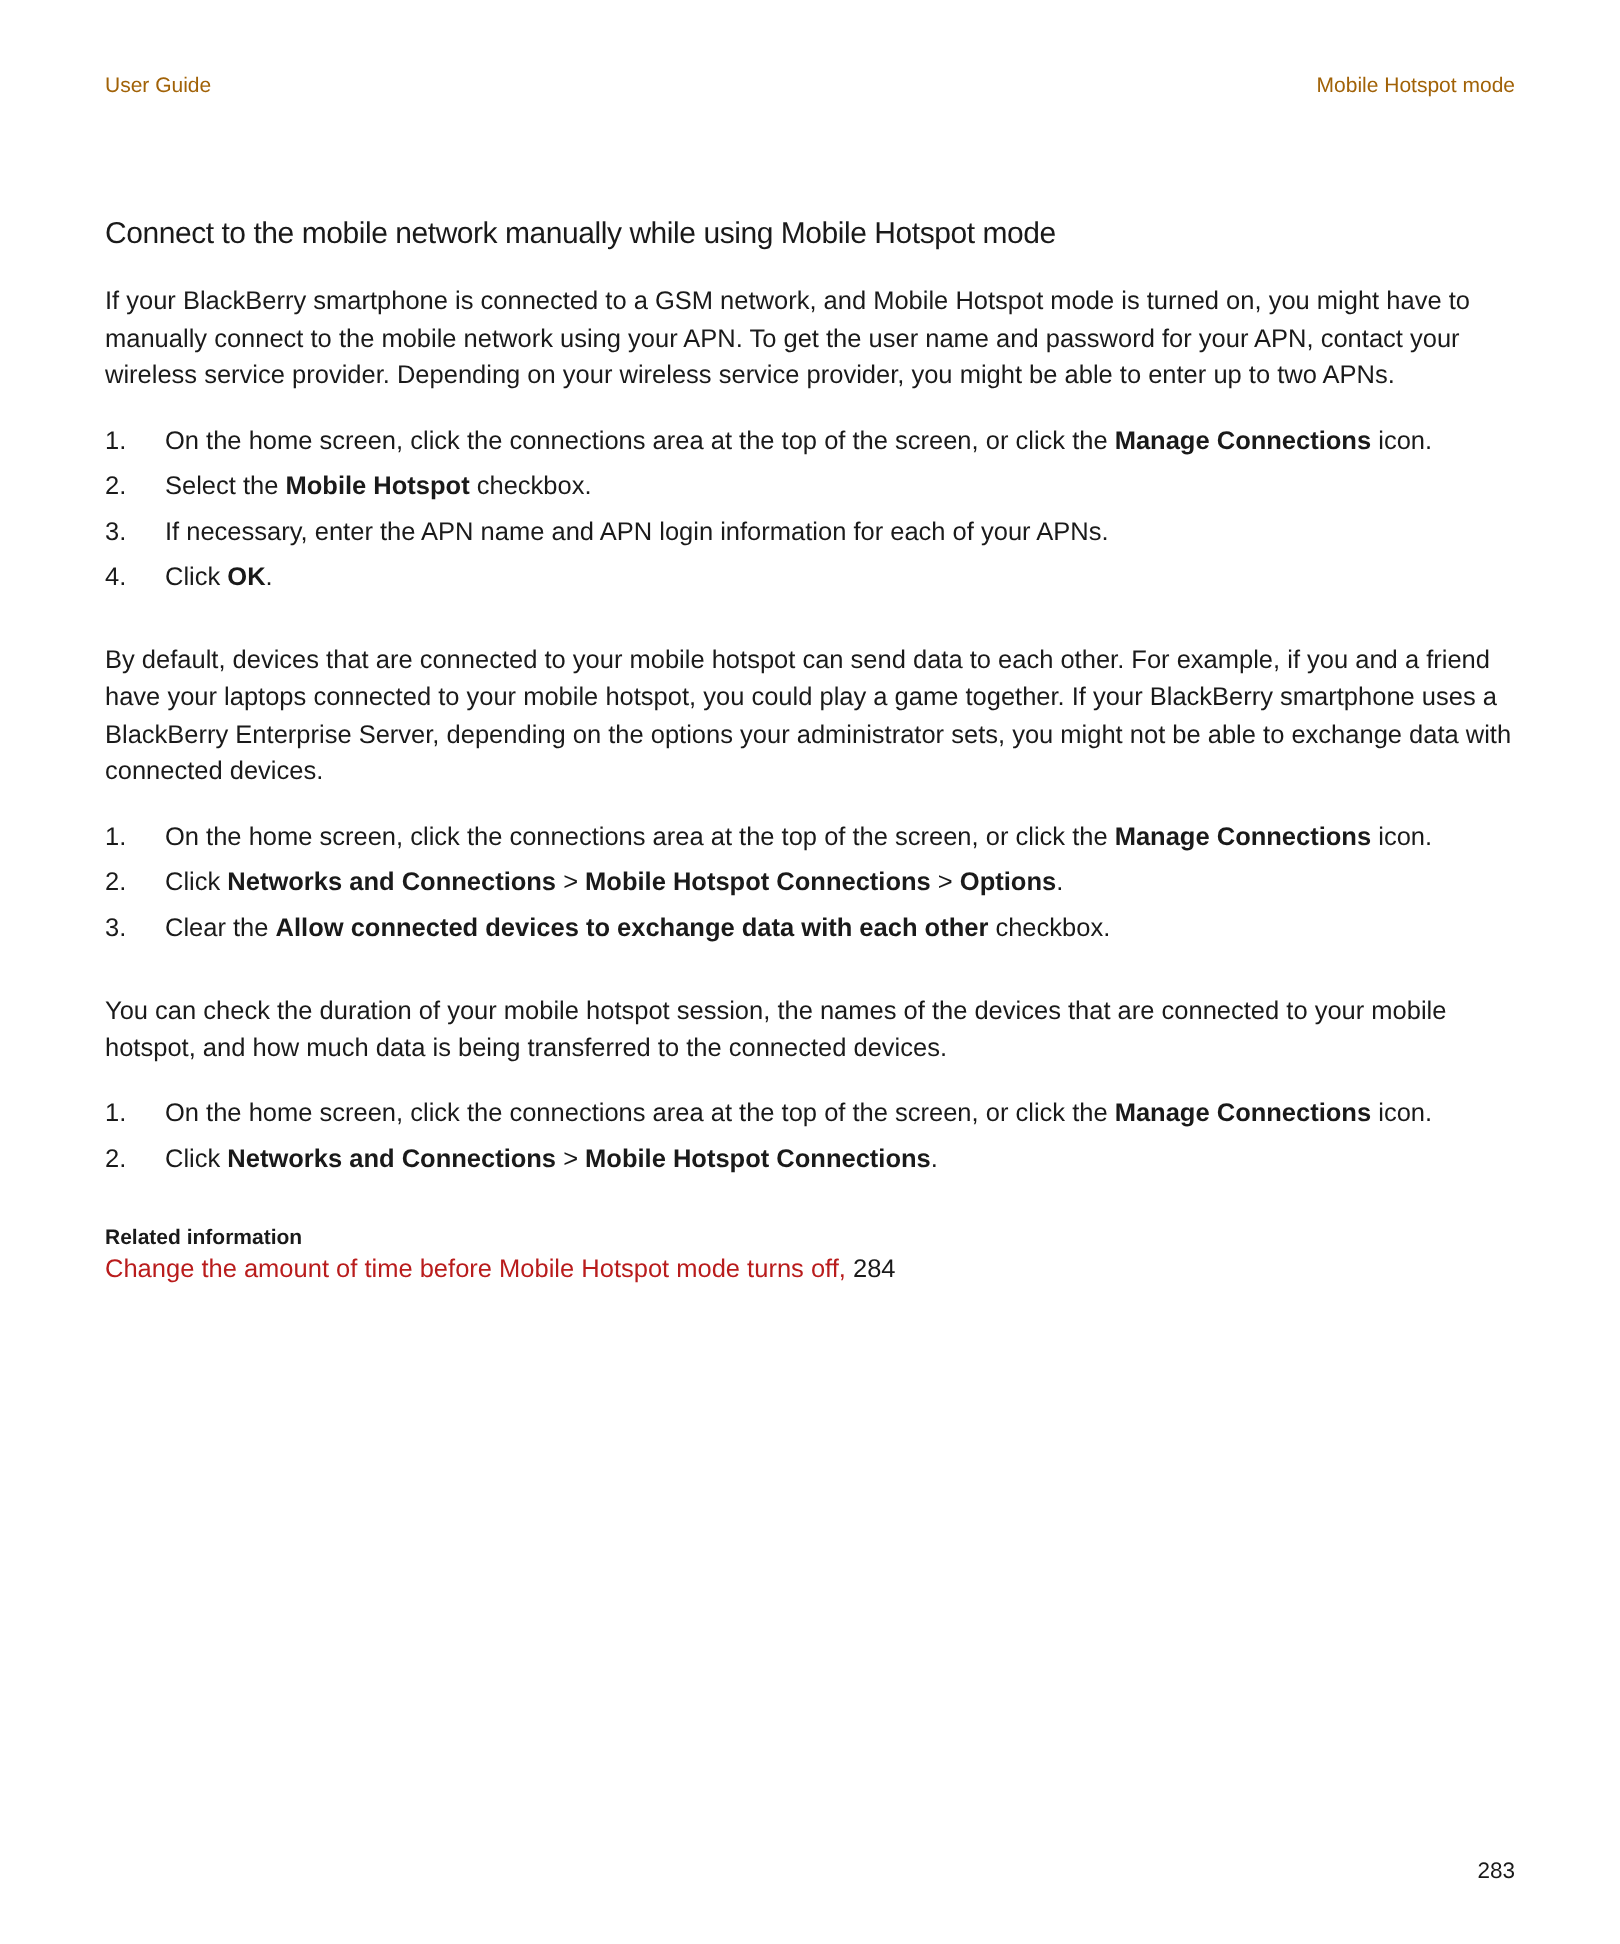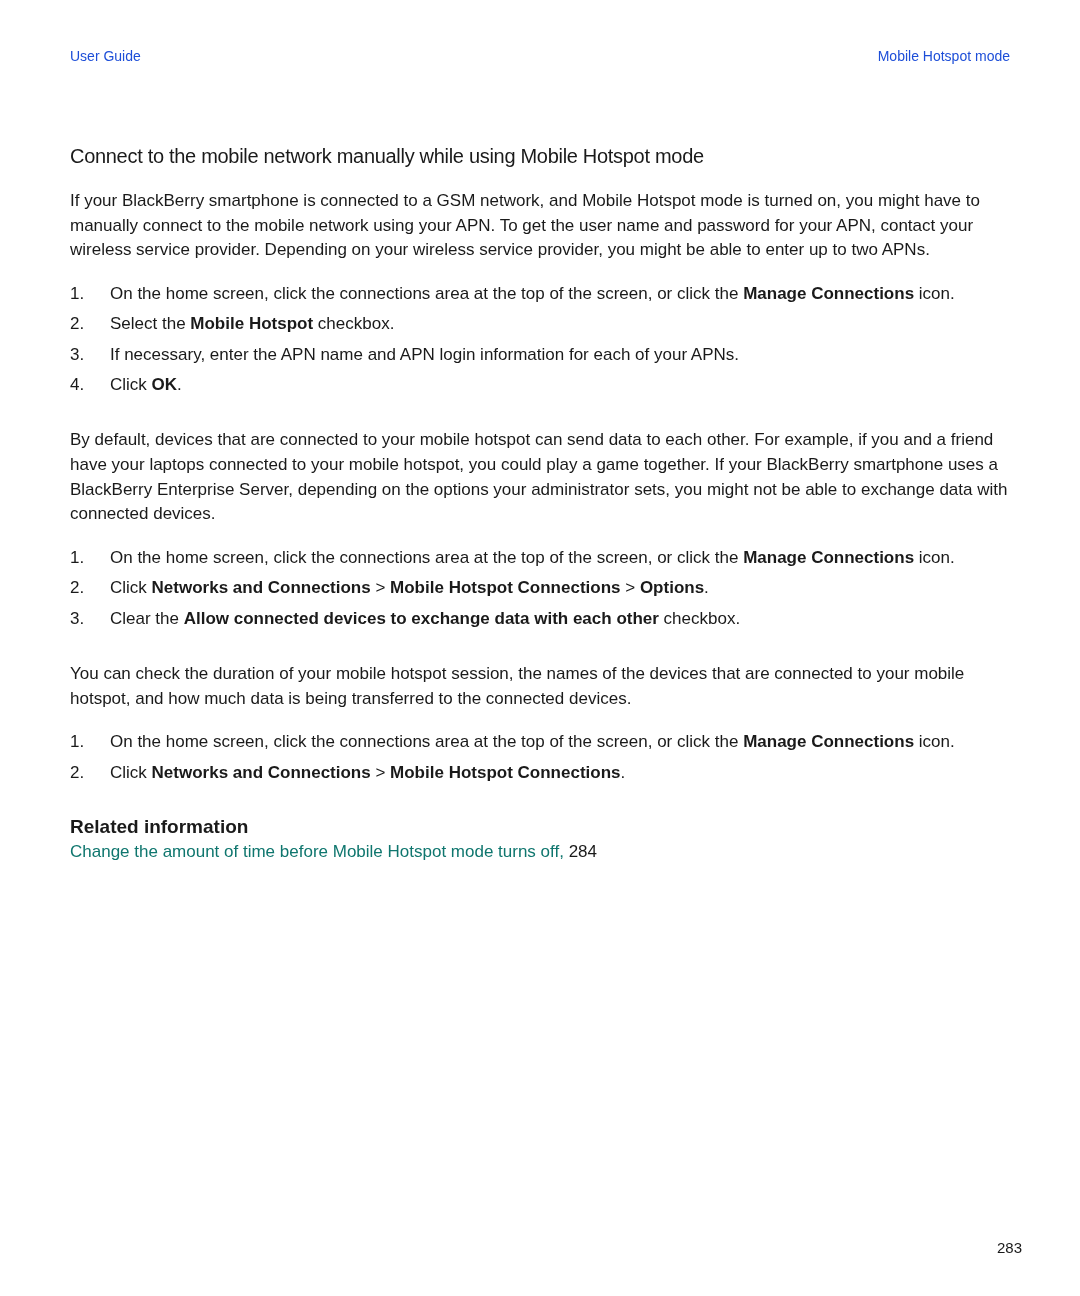--- a/index.html
+++ b/index.html
@@ -14,21 +14,21 @@
   .page {
     padding: 48px 70px 40px 70px;
     box-sizing: border-box;
     min-height: 1296px;
     position: relative;
   }
   .running-head {
     display: flex;
     justify-content: space-between;
     font-size: 14px;
-    color: #1d4ed8;
+    color: #a16207;
     margin-bottom: 80px;
   }
   h2.section {
     font-size: 20px;
     font-weight: 400;
     margin: 0 0 20px 0;
     line-height: 1.25;
     letter-spacing: -0.3px;
   }
   h1.main {
@@ -58,31 +58,31 @@
   }
   ol.steps li::before {
     content: counter(step) ".";
     position: absolute;
     left: 0;
     top: 0;
   }
   .bold { font-weight: 700; }
   .related-label {
     font-weight: 700;
-    font-size: 19px;
+    font-size: 14px;
     margin: 10px 0 4px 0;
   }
   .link {
-    color: #0f766e;
+    color: #b91c1c;
     cursor: pointer;
   }
   .page-number {
     position: absolute;
     bottom: 40px;
-    right: 58px;
+    right: 70px;
     font-size: 15px;
   }
 </style>
 </head>
 <body>
 
 <div class="page">
 
   <div class="running-head">
     <span>User Guide</span>

